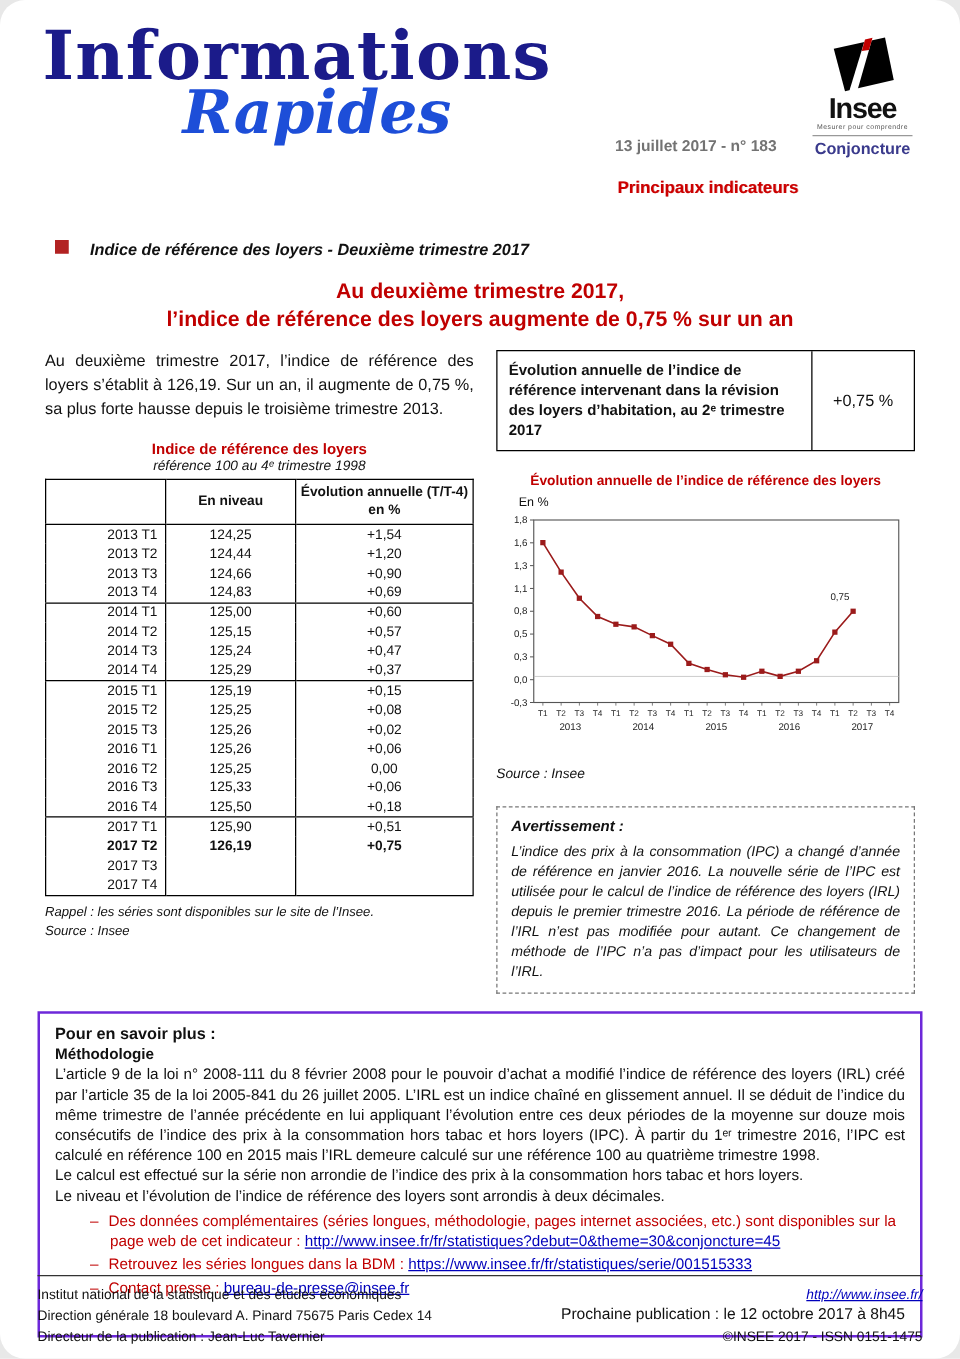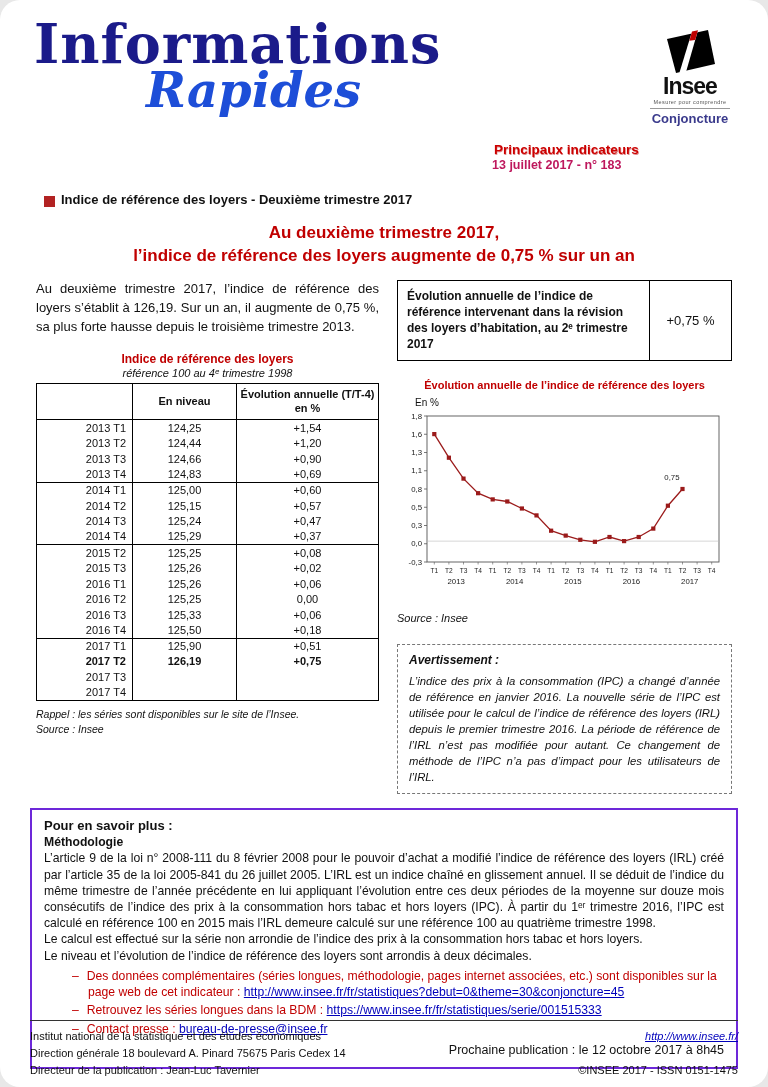--- a/index.html
+++ b/index.html
@@ -3,30 +3,30 @@
 <meta charset="utf-8">
 <style>
   * { margin:0; padding:0; box-sizing:border-box; }
   body { background:#e8e8e8; font-family:"Liberation Sans", sans-serif; }
   .page { position:relative; width:768px; height:1087px; background:#fff; margin:0 auto; overflow:hidden; color:#111;border-radius:20px; }
 
   
   .masthead { position:relative; height:168px; margin:0 34px; }
   .mast-title1 { font-family:"DejaVu Serif", serif; font-weight:bold; font-size:54px; color:#1b1b8a; letter-spacing:1px; padding-top:16px; line-height:1.05; }
   .mast-title2 { font-family:"DejaVu Serif", serif; font-weight:bold; font-style:italic; font-size:48px; color:#1d4ed8; margin-left:112px; margin-top:-8px; line-height:1.05; }
-  .mast-date { position:absolute; left:458px; top:110px; color:#be185d; font-weight:bold; font-size:12.5px;margin-top:48px; }
+  .mast-date { position:absolute; left:458px; top:110px; color:#737373; font-weight:bold; font-size:12.5px; }
   .mast-sub { position:absolute; left:460px; top:142px; color:#cc0000; font-weight:bold; font-size:13.5px; text-shadow:0.6px 0.6px 0 rgba(180,0,0,.45); }
   .logo { position:absolute; right:0px; top:28px; width:88px; text-align:center; }
   .logo svg { display:block; margin:0 auto; }
   .logo-name { font-weight:bold; font-size:23px; letter-spacing:-1px; line-height:1; margin-top:1px; }
   .logo-tag { font-size:5.5px; color:#555; letter-spacing:.4px; border-bottom:1px solid #999; padding-bottom:3px; margin:1px 4px 2px; }
   .logo-unit { font-weight:bold; font-size:13px; color:#3a3a8c; margin-top:2px; }
 
   
-  .section-row { display:flex; align-items:flex-end; gap:6px; margin:24px 34px 0 44px; }
+  .section-row { display:flex; align-items:flex-start; gap:17px; margin:24px 34px 0 44px;font-style:italic; }
   .red-square { width:11px; height:11px; background:#b22222; flex:0 0 auto; }
   .section-title { font-weight:bold; font-size:13px; }
   .headline { text-align:center; color:#c00000; font-weight:bold; font-size:17px; line-height:1.35; margin-top:15px; }
 
   
   .cols { display:flex; gap:18px; margin:12px 36px 0; }
   .col-left { width:343px; flex:0 0 auto; }
   .col-right { flex:1; min-width:0; }
 
   .lead-para { font-size:13px; line-height:1.46; text-align:justify; }
@@ -155,20 +155,25 @@
             </tr>
             <tr>
               <td class="col-period">2014 T3</td>
               <td class="col-level">125,24</td>
               <td class="col-change">+0,47</td>
             </tr>
             <tr class="group-end">
               <td class="col-period">2014 T4</td>
               <td class="col-level">125,29</td>
               <td class="col-change">+0,37</td>
+            </tr>
+            <tr>
+              <td class="col-period">2015 T1</td>
+              <td class="col-level">125,19</td>
+              <td class="col-change">+0,15</td>
             </tr>
             <tr>
               <td class="col-period">2015 T2</td>
               <td class="col-level">125,25</td>
               <td class="col-change">+0,08</td>
             </tr>
             <tr>
               <td class="col-period">2015 T3</td>
               <td class="col-level">125,26</td>
               <td class="col-change">+0,02</td>

